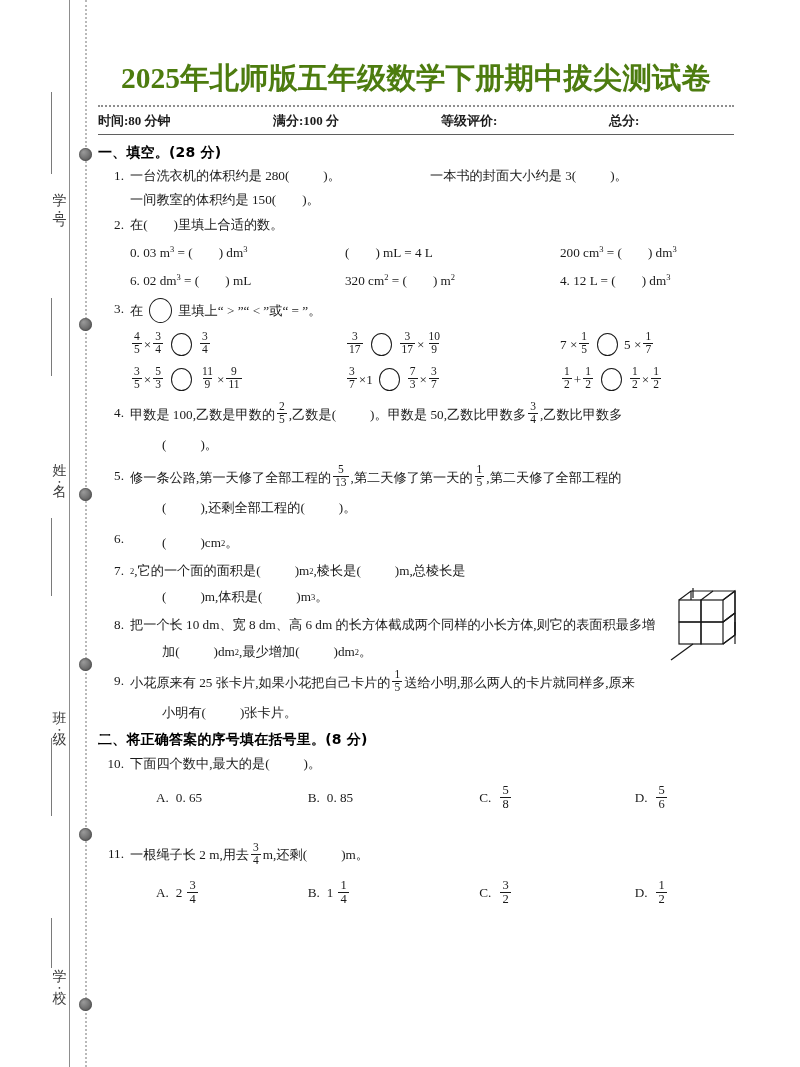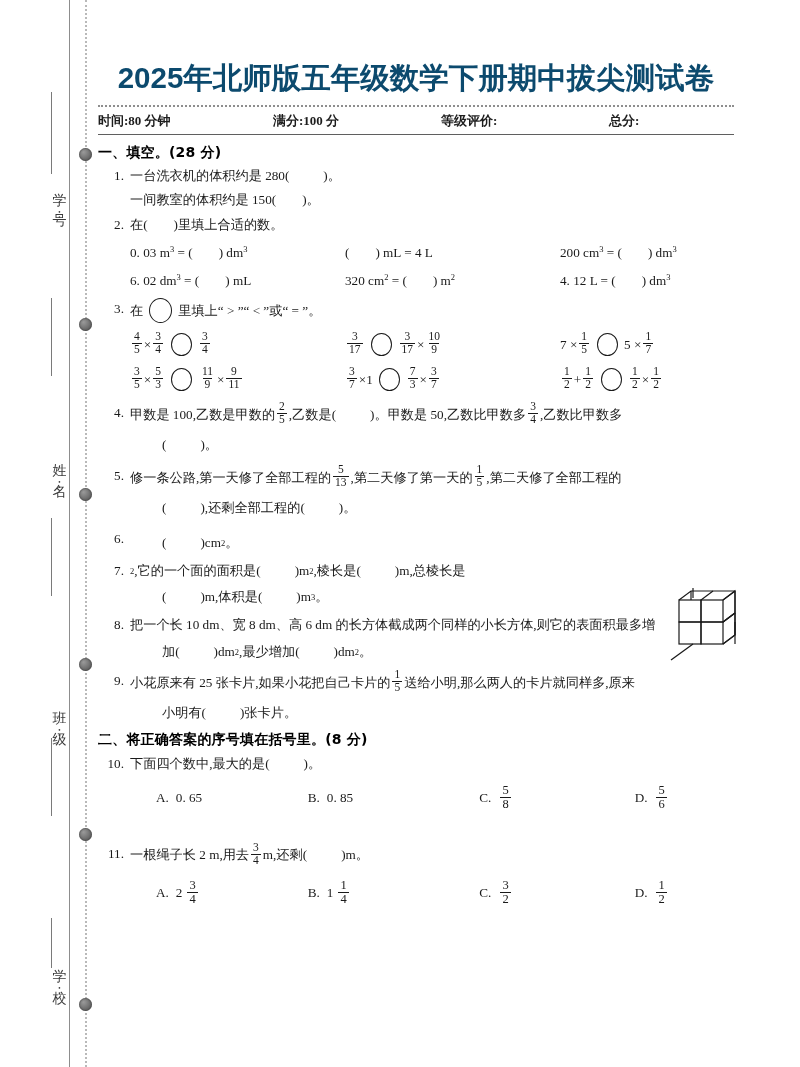--- a/index.html
+++ b/index.html
@@ -35,23 +35,23 @@
     white-space:nowrap;
   }
   .vbar{
     position:absolute;left:51px;width:0;border-left:1px solid #7a7a7a;
   }
 
   
   .content{position:absolute;left:98px;top:0;width:636px;}
 
   .title{
-    font-family:Liberation Sans, sans-serif;
+    font-family:Liberation Serif, serif;
     font-weight:bold;font-size:29.5px;letter-spacing:0px;
-    text-align:center;color:#0c4a6e;
+    text-align:center;color:#4d7c0f;
     margin-top:62px;line-height:1.1;white-space:nowrap;
   }
   .dotted-rule{
     margin-top:11px;height:0;border-top:2px dotted #8e8e8e;
   }
   .info-row{
     display:flex;align-items:center;
     font-size:13px;height:27px;color:#1d1d1d;
   }
   .info-row .cell{white-space:nowrap;font-weight:bold;}
@@ -152,20 +152,21 @@
     </div>
     <div class="solid-rule"></div>
 
     <div class="sec-head">一、填空。(28 分)</div>
 
     <div class="q">
       <div class="qnum">1.</div>
       <div class="qbody">
         <div class="line">
           <span class="col-a"><span>一台洗衣机的体积约是 280(</span><span class="bk"></span><span>)。</span></span>
+          <span class="col-b"><span>一本书的封面大小约是 3(</span><span class="bk"></span><span>)。</span></span>
         </div>
         <div class="line2">
           <span class="col-b"><span>一间教室的体积约是 150(</span><span class="bk-sm"></span><span>)。</span></span>
         </div>
       </div>
     </div>
 
     <div class="q">
       <div class="qnum">2.</div>
       <div class="qbody">

